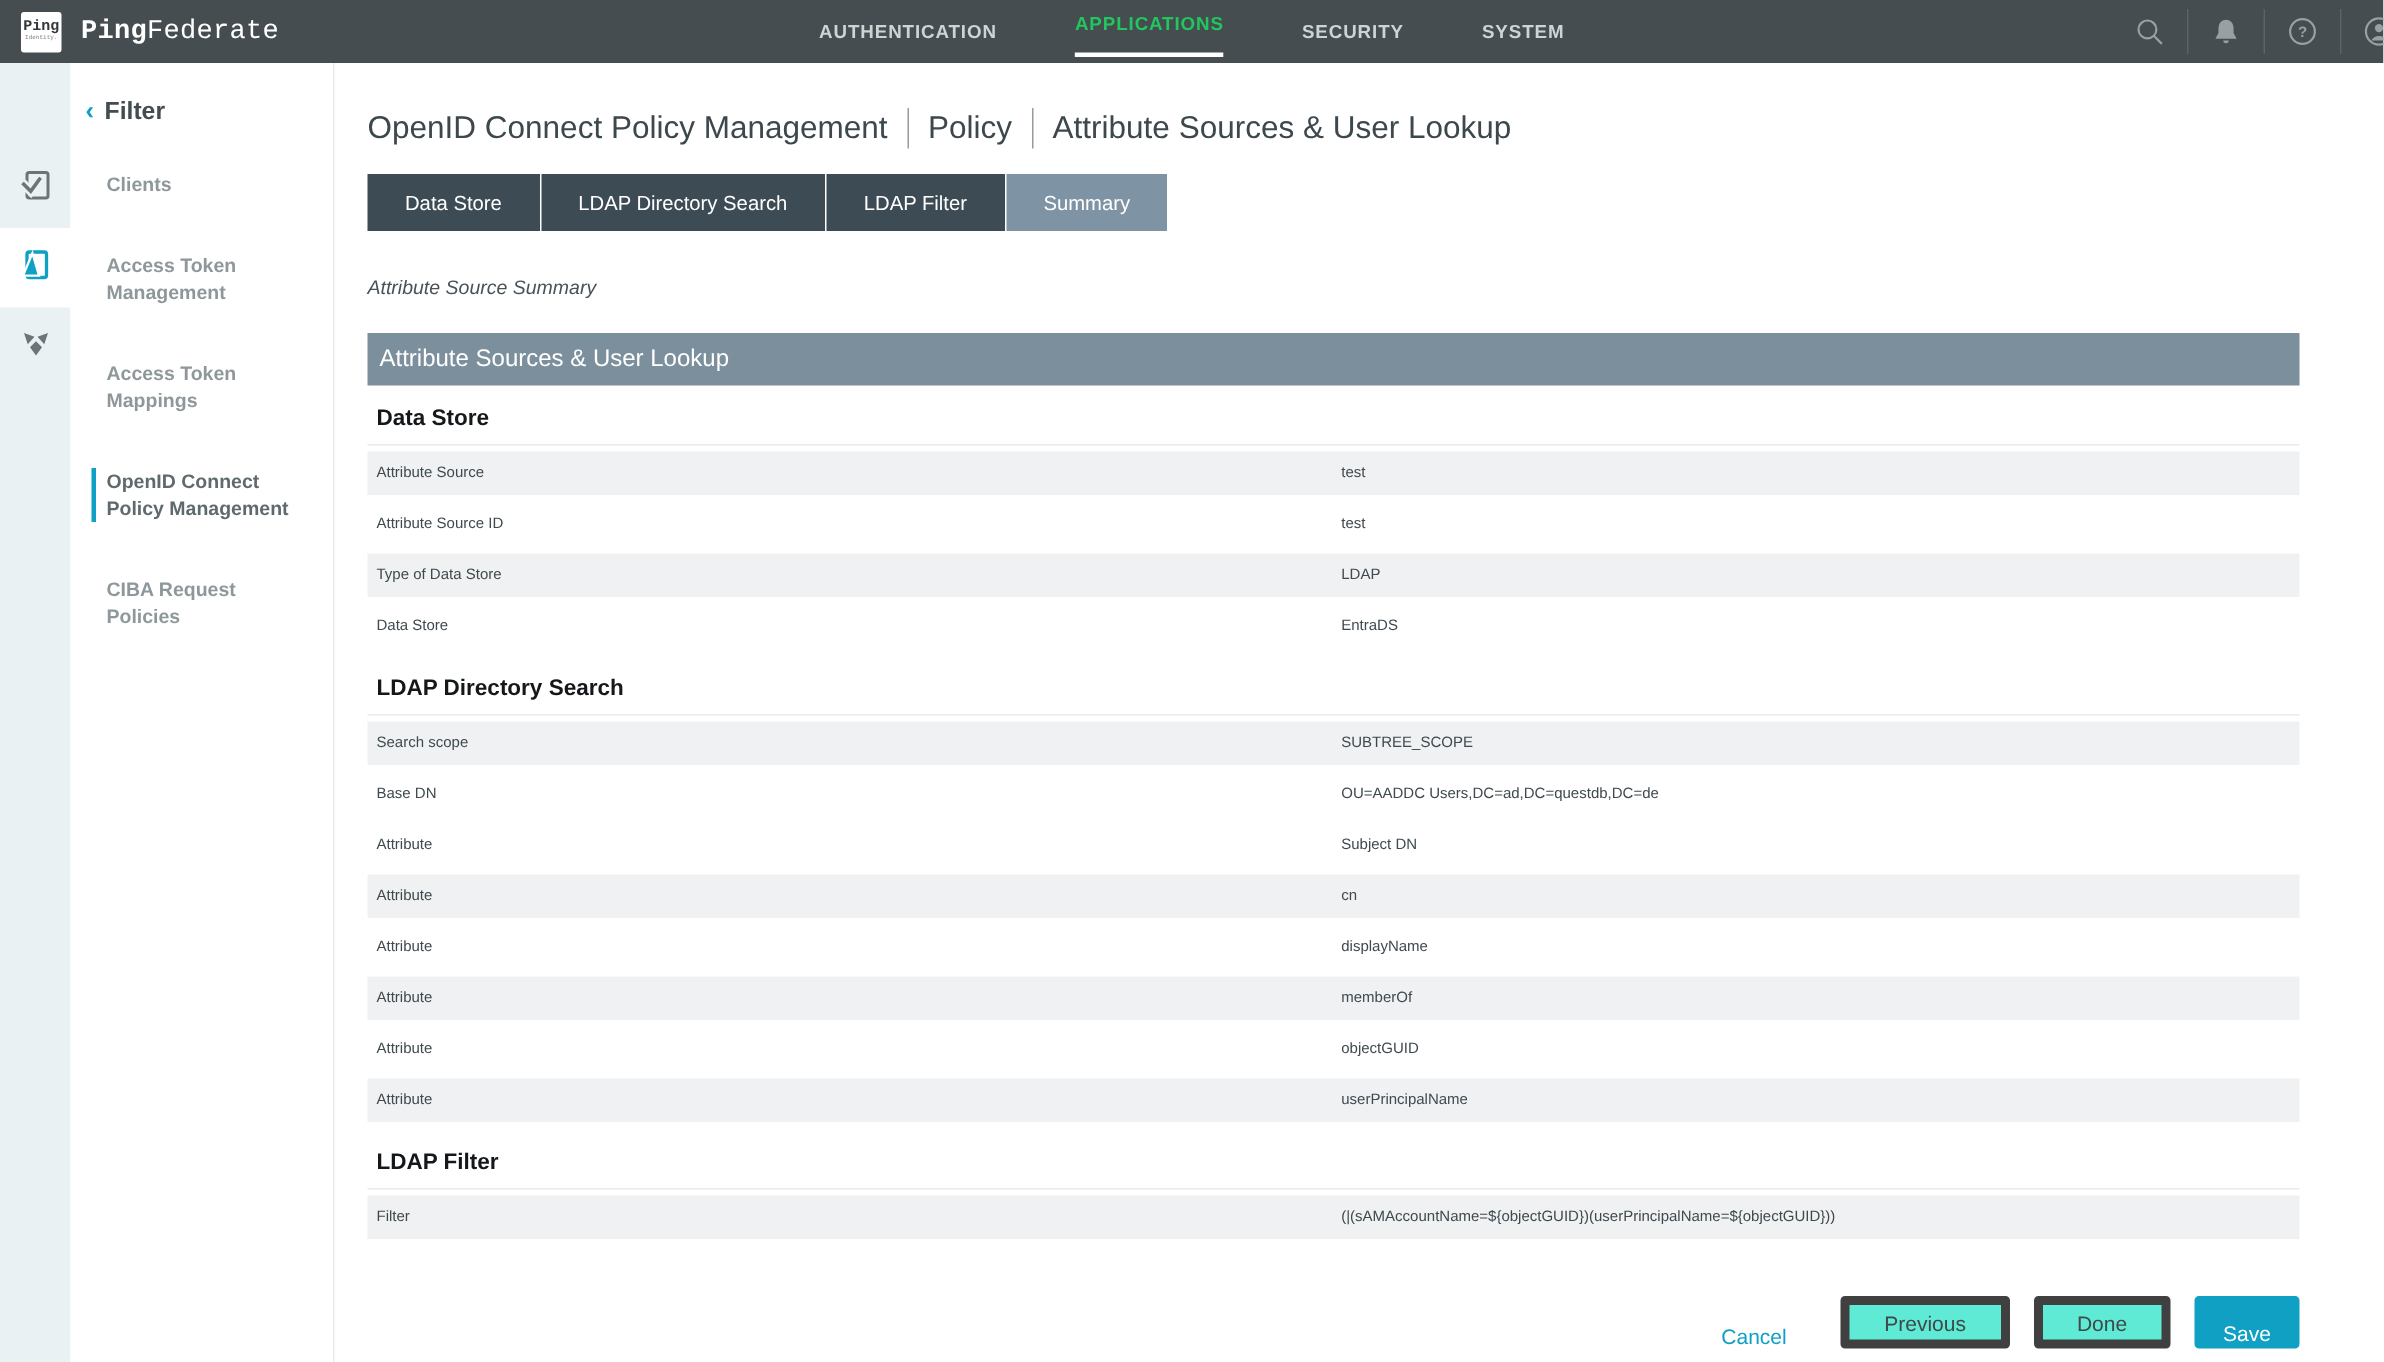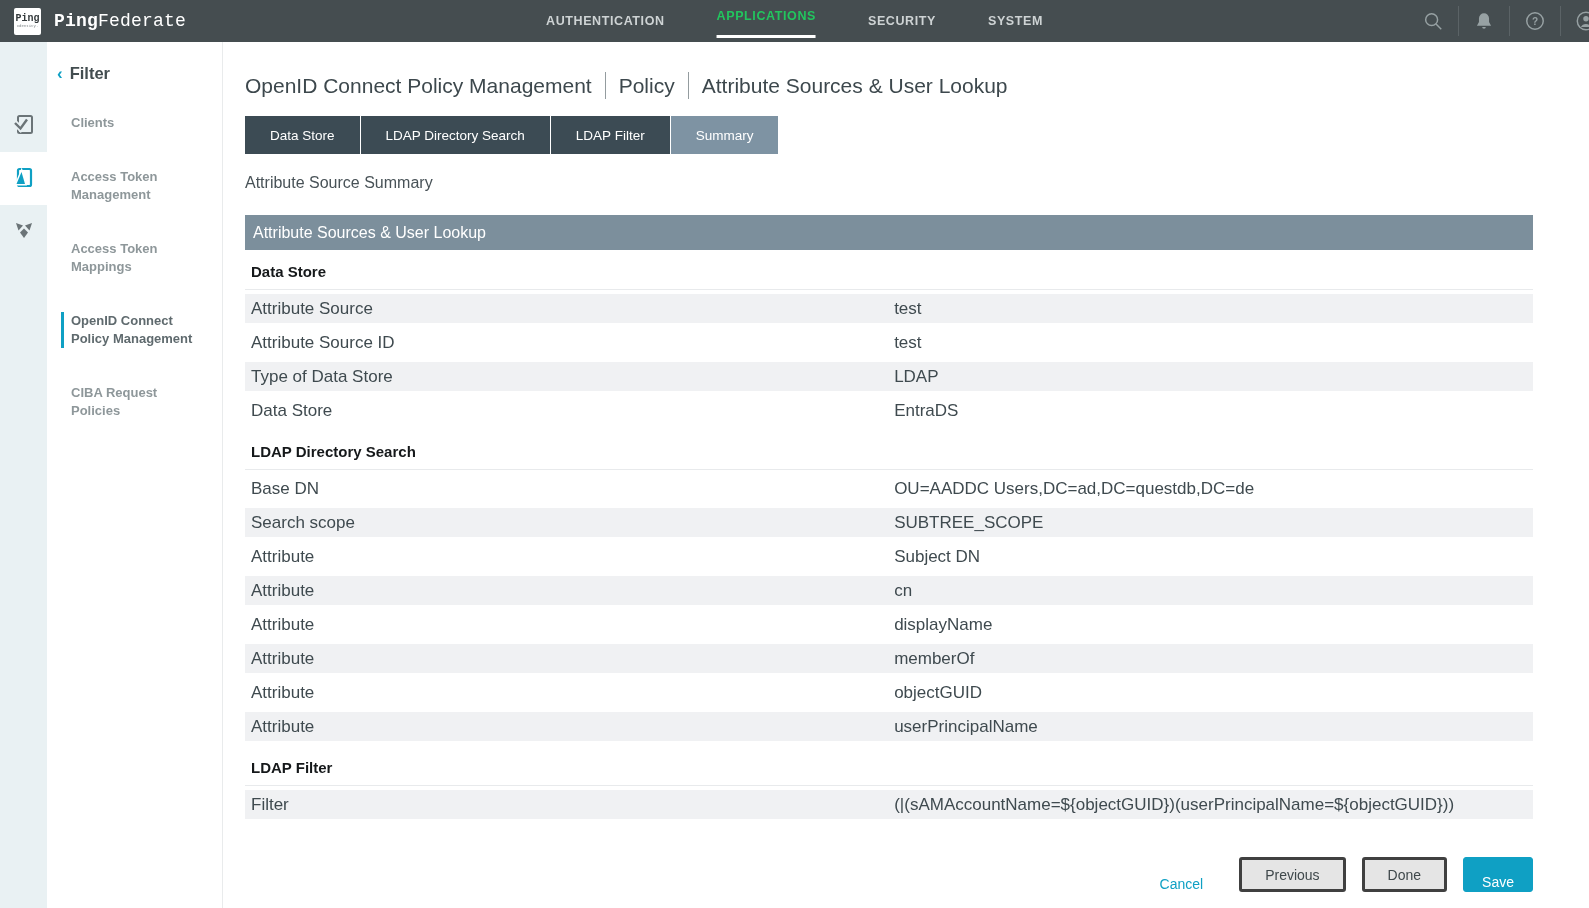--- a/index.html
+++ b/index.html
@@ -91,53 +91,53 @@
   .crumb-sep { width: 1px; height: 27px; background: #949c9f; margin: 0 13px; }
 
   .tab-row { display: flex; margin-top: 17px; }
   .tab {
     height: 38px; background: #3c4b54; color: #ffffff;
     font-size: 13.5px; display: flex; align-items: center;
     padding: 0 25px; margin-right: 1px; cursor: pointer;
   }
   .tab.active { background: #7e93a3; }
 
-  .summary-label { margin-top: 20px; font-size: 16px; color: #48534
-
-7; color: #485257; }
+  .summary-label { margin-top: 30px; font-size: 13px; color: #48534
+
+7; color: #485257; font-style: italic; }
 
   .summary-table { margin-top: 23px; }
   .table-header {
     height: 35px; background: #7c8f9c; color: #ffffff; font-size: 16px;
     display: flex; align-items: center; padding-left: 8px;
   }
   .section-title {
     font-size: 15px; font-weight: bold; color: #15181a;
     padding: 13px 0 9px 6px; border-bottom: 1px solid #e8eaec;
     margin-bottom: 4px;
   }
   .srow {
     height: 29px; margin-bottom: 5px; display: flex; align-items: center;
-    position: relative; padding-left: 6px; font-size: 17px; color: #3f4a4f;
+    position: relative; padding-left: 6px; font-size: 10px; color: #3f4a4f;
   }
   .srow.gray { background: #f0f1f3; }
   .srow .row-value { position: absolute; left: 50.4%; text-align: right; }
 
   
   .footer-actions {
     width: 1288px; display: flex; justify-content: flex-end; align-items: flex-end;
     margin-top: 38px;
   }
   .cancel-link { color: #0fa0c4; font-size: 14px; cursor: pointer; margin-right: 36px; }
   .btn {
     height: 35px; border-radius: 3px; font-size: 14px; cursor: pointer;
     font-family: "Liberation Sans", sans-serif;
   }
   .btn-secondary {
-    background: #e5e5e5; border: 3px solid #404040; color: #3f484b;
+    background: #5eead4; border: 6px solid #404040; color: #3f484b;
     padding: 0 23px; margin-right: 16px;
   }
   .btn-primary {
     background: #0fa0c4; border: 1px solid #0fa0c4; color: #ffffff; padding: 16px 18px;
   }
 </style>
 </head>
 <body>
 
 <div class="top-header">
@@ -277,27 +277,27 @@
         </div>
                 <div class="srow">
           <span class="row-label">Data Store</span>
           <span class="row-value">EntraDS</span>
         </div>
               </div>
         </div>
             <div class="tsection">
           <div class="section-title">LDAP Directory Search</div>
           <div class="section-rows">
+                <div class="srow gray">
+          <span class="row-label">Search scope</span>
+          <span class="row-value">SUBTREE_SCOPE</span>
+        </div>
                 <div class="srow">
           <span class="row-label">Base DN</span>
           <span class="row-value">OU=AADDC Users,DC=ad,DC=questdb,DC=de</span>
-        </div>
-                <div class="srow gray">
-          <span class="row-label">Search scope</span>
-          <span class="row-value">SUBTREE_SCOPE</span>
         </div>
                 <div class="srow">
           <span class="row-label">Attribute</span>
           <span class="row-value">Subject DN</span>
         </div>
                 <div class="srow gray">
           <span class="row-label">Attribute</span>
           <span class="row-value">cn</span>
         </div>
                 <div class="srow">

